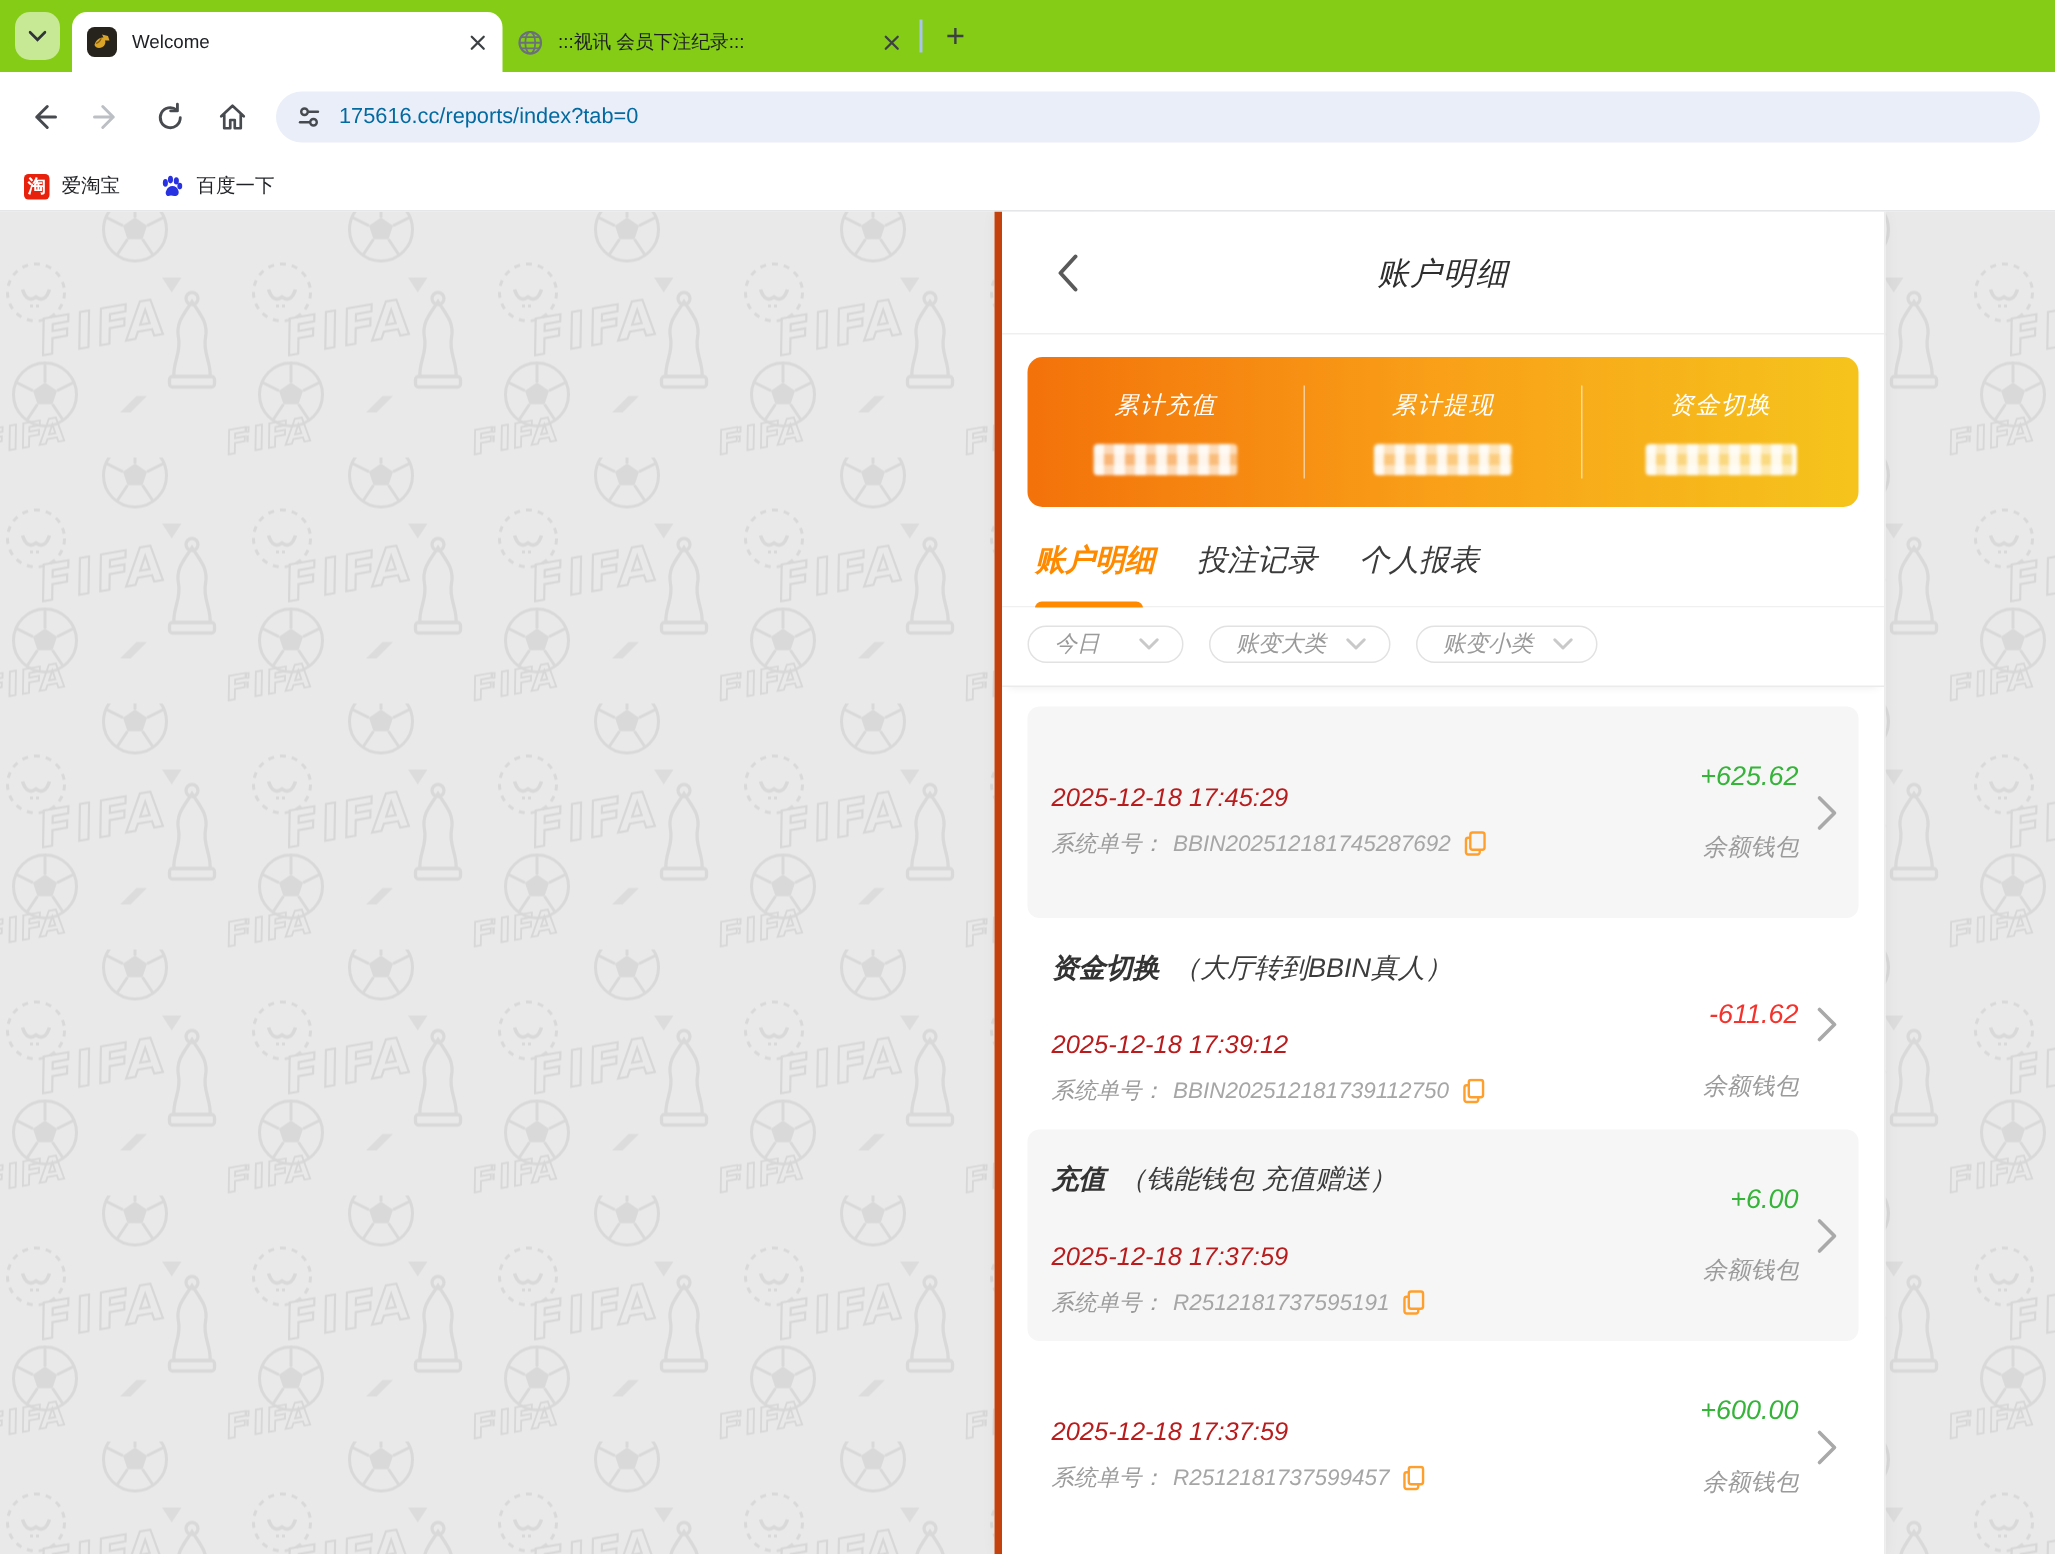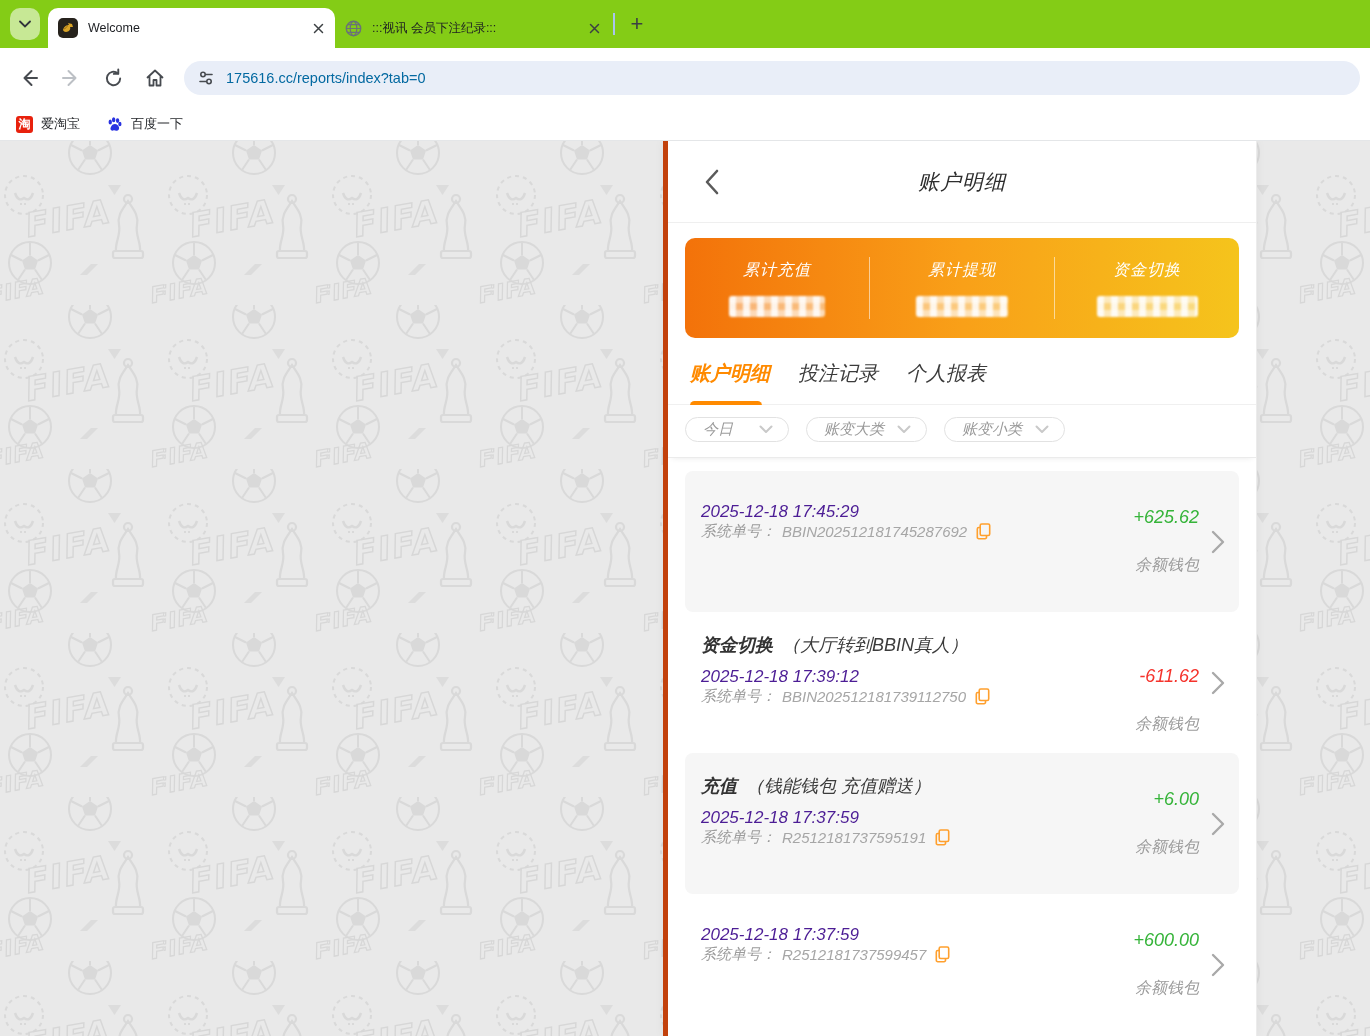--- a/index.html
+++ b/index.html
@@ -67,22 +67,22 @@
     padding:0 15px 0 17px;color:#9a9a9a;font-size:15px;box-sizing:border-box;background:#fff;}
   .pill .pill-gap{width:26px;} .pill.wide .pill-gap{width:13px;}
   
   .list{padding:13px 17px 0;}
   .row{height:141px;border-radius:8px;display:flex;padding:0 14px 0 16px;box-sizing:border-box;}
   .row.shaded{background:#f6f6f6;}
   .row-left{flex:1;padding-top:21px;min-width:0;}
   .row-title{font-size:18px;color:#333;line-height:24px;white-space:nowrap;}
   .t-type{font-weight:700;}
   .t-detail{margin-left:9px;color:#3c3c3c;}
-  .t-time{margin-top:10px;font-size:17px;color:#4c1d95;}
-  .t-order{font-size:15px;color:#9b9b9b;display:flex;align-items:center;}
+  .t-time{margin-top:30px;font-size:17px;color:#b91c1c;}
+  .t-order{margin-top:11px;font-size:15px;color:#9b9b9b;display:flex;align-items:center;}
   .t-order-no{color:#a6a6a6;margin-left:6px;}
   .copy-ic{margin-left:9px;flex:none;}
   .row-right{display:flex;align-items:center;flex:none;}
   .amt-col{display:flex;flex-direction:column;align-items:flex-end;gap:27px;}
   .t-amt{font-size:18px;font-weight:500;}
   .t-wallet{font-size:16px;color:#9b9b9b;}
   .chev{margin-left:12px;flex:none;}
 </style>
 </head>
 <body>

